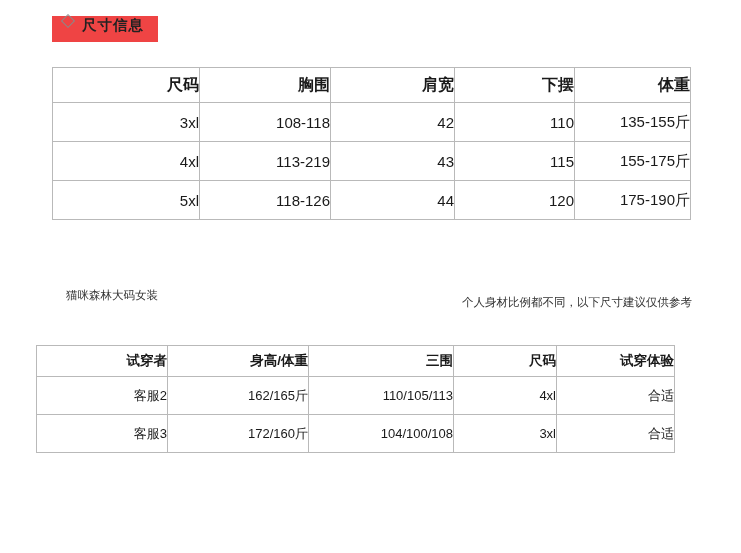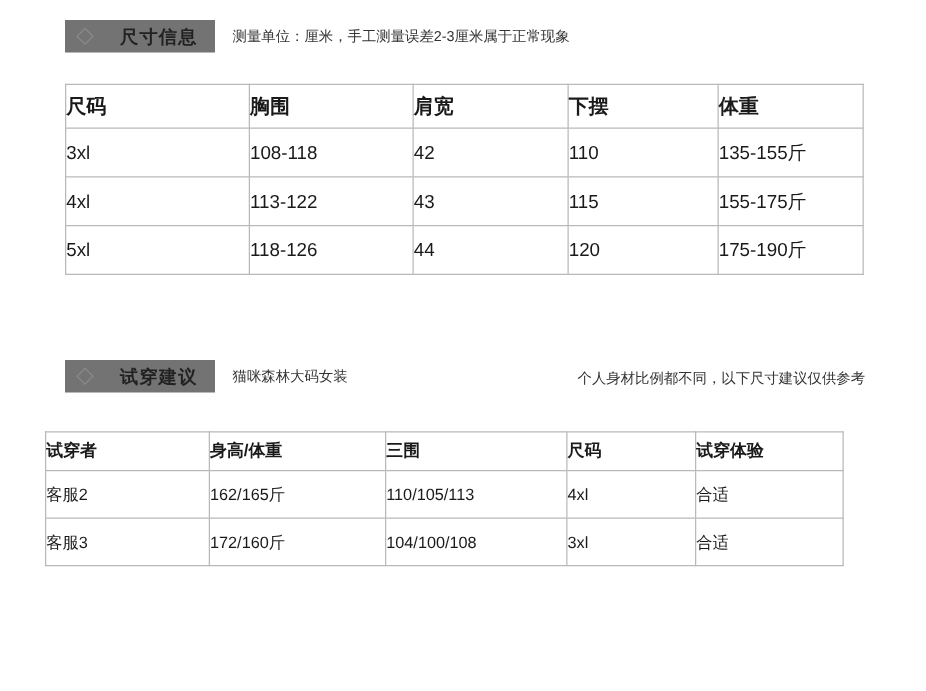--- a/index.html
+++ b/index.html
@@ -20,27 +20,26 @@
     height: 553px;
   }
 
   
   .section-header {
     display: flex;
     align-items: center;
     position: absolute;
   }
   .header-tab {
-    background: #737373;
+    background: #ef4444;
     height: 26px;
     display: flex;
-    align-items: center;
+    align-items: flex-start;
     padding: 0 14px 0 11px;
     box-sizing: border-box;
-    gap: 14px;
   }
   .diamond-icon {
     display: inline-block;
     width: 8px;
     height: 8px;
     border: 1px solid #8a8a8a;
     transform: rotate(45deg);
     margin-right: 9px;
     flex: 0 0 auto;
   }
@@ -65,21 +64,21 @@
   }
 
   
   table {
     border-collapse: collapse;
     position: absolute;
     table-layout: fixed;
   }
   table td, table th {
     border: 1px solid #b9b9b9;
-    text-align: left;
+    text-align: right;
     vertical-align: middle;
     font-weight: normal;
     color: #1a1a1a;
     padding: 0;
   }
 
   
   #size-table {
     left: 52px;
     top: 67px;
@@ -117,21 +116,20 @@
 </head>
 <body>
 
 <div class="page">
 
   <div class="section-header" id="sizeinfo-header">
     <div class="header-tab">
       <span class="diamond-icon"></span>
       <span class="header-tab-label">尺寸信息</span>
     </div>
-    <span class="header-note">测量单位：厘米，手工测量误差2-3厘米属于正常现象</span>
   </div>
 
   <table id="size-table">
     <colgroup>
       <col style="width:147px">
       <col style="width:131px">
       <col style="width:124px">
       <col style="width:120px">
       <col style="width:116px">
     </colgroup>
@@ -147,40 +145,36 @@
     <tbody>
       <tr>
         <td>3xl</td>
         <td>108-118</td>
         <td>42</td>
         <td>110</td>
         <td>135-155斤</td>
       </tr>
       <tr>
         <td>4xl</td>
-        <td>113-122</td>
+        <td>113-219</td>
         <td>43</td>
         <td>115</td>
         <td>155-175斤</td>
       </tr>
       <tr>
         <td>5xl</td>
         <td>118-126</td>
         <td>44</td>
         <td>120</td>
         <td>175-190斤</td>
       </tr>
     </tbody>
   </table>
 
   <div class="section-header" id="fitting-header">
-    <div class="header-tab">
-      <span class="diamond-icon"></span>
-      <span class="header-tab-label">试穿建议</span>
-    </div>
     <span class="header-note">猫咪森林大码女装</span>
   </div>
   <span class="header-note-right" style="left:462px; top:295px;font-family:Liberation Serif, serif;">个人身材比例都不同，以下尺寸建议仅供参考</span>
 
   <table id="fitting-table">
     <colgroup>
       <col style="width:131px">
       <col style="width:141px">
       <col style="width:145px">
       <col style="width:103px">

